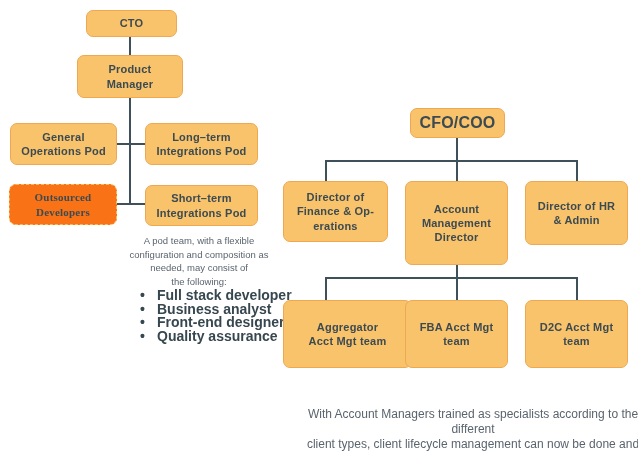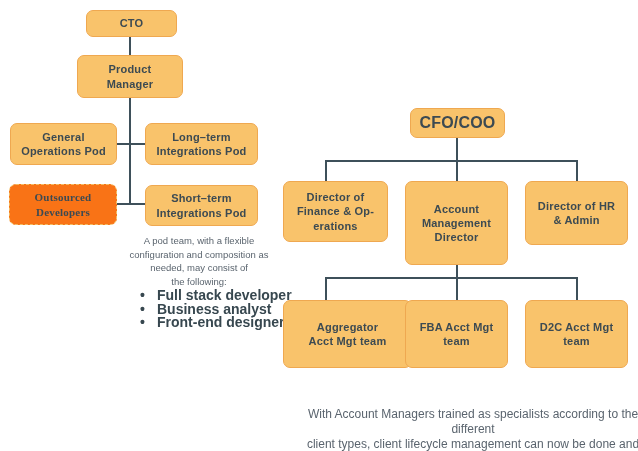--- a/index.html
+++ b/index.html
@@ -122,20 +122,21 @@
 Integrations Pod</div>
 
     <div class="note">A pod team, with a  flexible
 configuration and composition as
 needed, may consist of
 the following:</div>
     <ul class="note-bullets">
       <li>Full stack developer</li>
       <li>Business analyst</li>
       <li>Front-end designer</li>
+      <li>Quality assurance</li>
     </ul>
   </div>
 
   <div>
 
     <div class="line v-line" style="left:456px; top:138px; height:23px;"></div>
     <div class="line h-line" style="left:325px; top:160px; width:253px;"></div>
     <div class="line v-line" style="left:325px; top:160px; height:21px;"></div>
     <div class="line v-line" style="left:456px; top:160px; height:21px;"></div>
     <div class="line v-line" style="left:576px; top:160px; height:21px;"></div>

